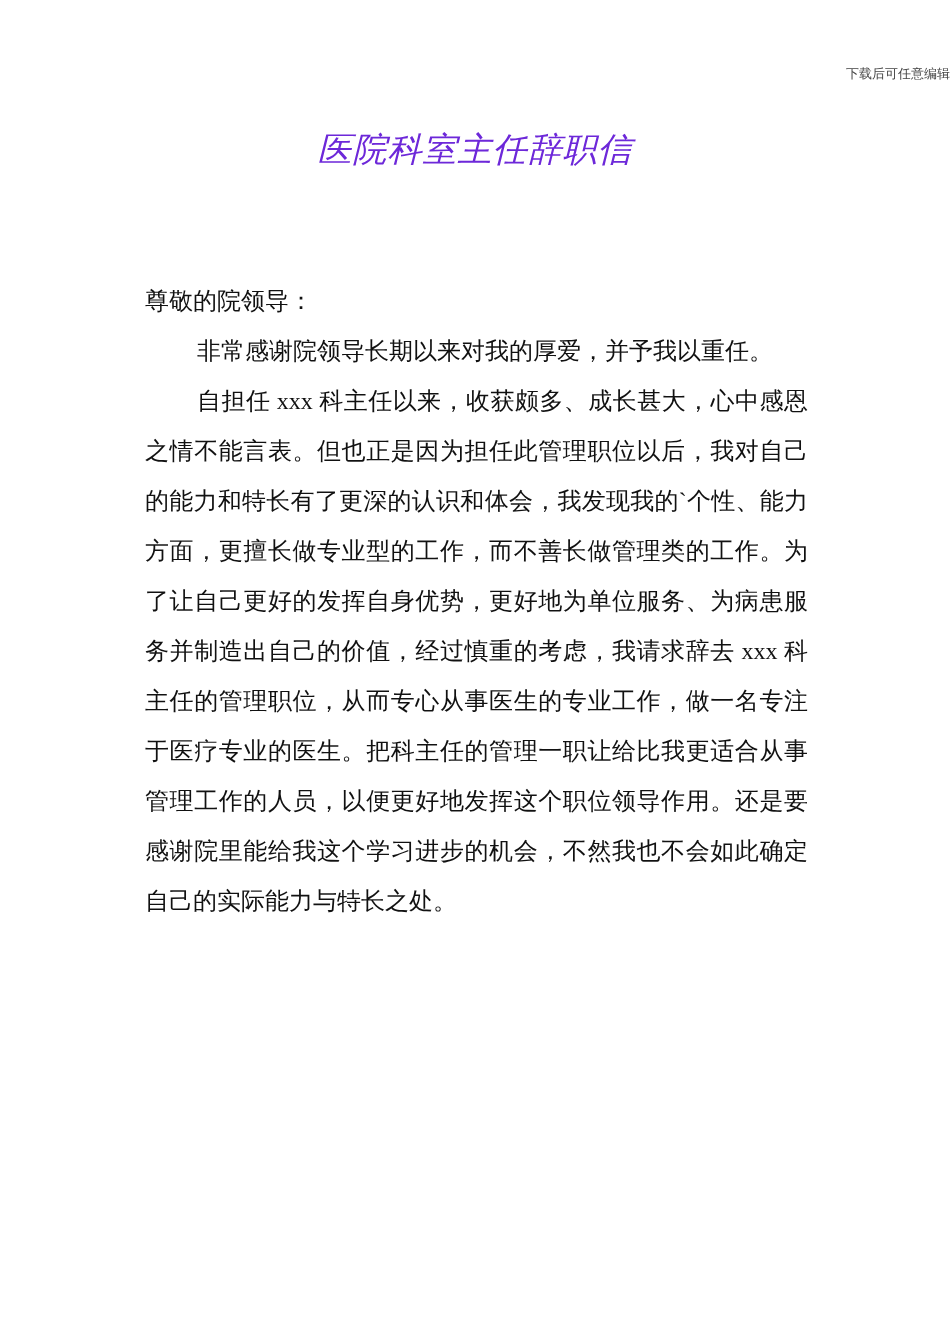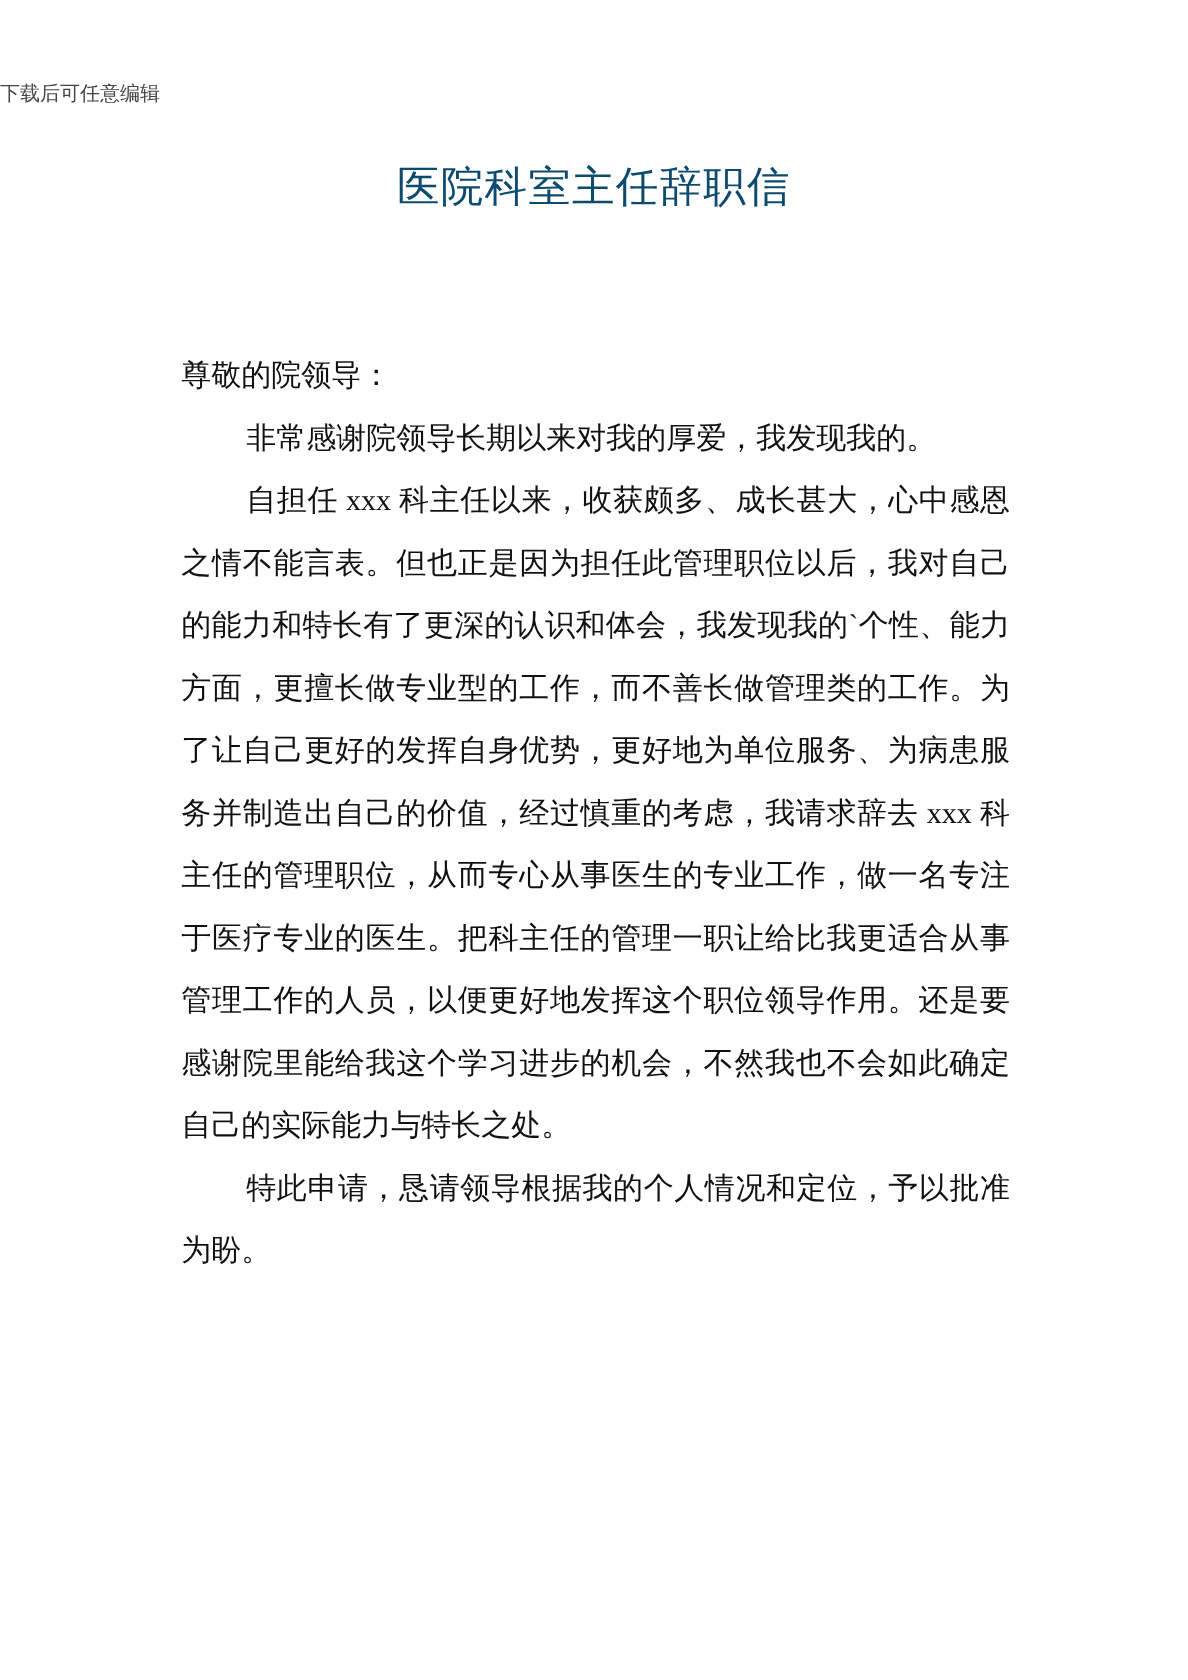--- a/index.html
+++ b/index.html
@@ -19,37 +19,38 @@
       position: absolute;
       left: 0; top: 0;
       width: 950px; height: 1344px;
       background: #ffffff;
     }
     .header-note {
       position: absolute;
       top: 65px;
       left: 0;
       width: 950px;
-      text-align: left;
-      font-size: 16px;
+      text-align: right;
+      font-size: 13px;
       color: #444444;
       letter-spacing: 0px;
     }
     .doc-title {
       position: absolute;
       top: 127px;
       left: 0;
       width: 950px;
       text-align: center;
       font-family: "DejaVu Sans", "Liberation Sans", sans-serif;
       font-size: 34px;
       font-weight: normal;
-      color: #0c4a6e;
+      color: #6d28d9;
       margin: 0;
       letter-spacing: 1px;
+      font-style: italic;
     }
     .body-text {
       position: absolute;
       top: 276px;
       left: 145px;
       width: 663px;
       font-size: 24px;
       line-height: 50px;
       color: #111111;
       text-align: justify;
@@ -67,17 +68,16 @@
     }
   </style>
 </head>
 <body>
 
 <div class="page">
   <div class="header-note">下载后可任意编辑</div>
   <h1 class="doc-title">医院科室主任辞职信</h1>
   <div class="body-text">
     <p class="salutation">尊敬的院领导：</p>
-    <p class="para">非常感谢院领导长期以来对我的厚爱，我发现我的。</p>
+    <p class="para">非常感谢院领导长期以来对我的厚爱，并予我以重任。</p>
     <p class="para">自担任 xxx 科主任以来，收获颇多、成长甚大，心中感恩之情不能言表。但也正是因为担任此管理职位以后，我对自己的能力和特长有了更深的认识和体会，我发现我的`个性、能力方面，更擅长做专业型的工作，而不善长做管理类的工作。为了让自己更好的发挥自身优势，更好地为单位服务、为病患服务并制造出自己的价值，经过慎重的考虑，我请求辞去 xxx 科主任的管理职位，从而专心从事医生的专业工作，做一名专注于医疗专业的医生。把科主任的管理一职让给比我更适合从事管理工作的人员，以便更好地发挥这个职位领导作用。还是要感谢院里能给我这个学习进步的机会，不然我也不会如此确定自己的实际能力与特长之处。</p>
-    <p class="para">特此申请，恳请领导根据我的个人情况和定位，予以批准为盼。</p>
   </div>
 </div>
 
 </body></html>

